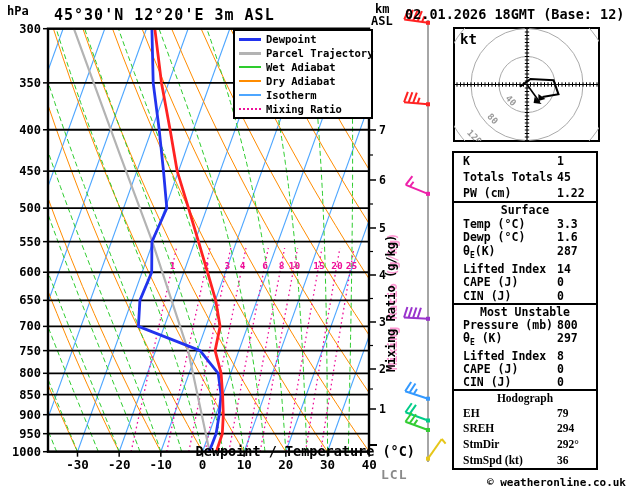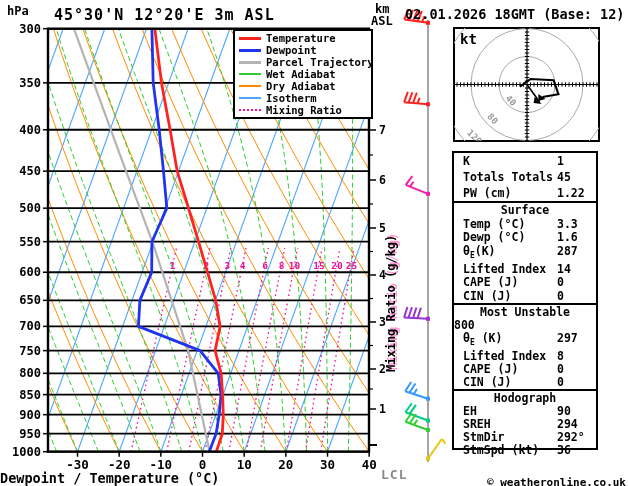--- a/index.html
+++ b/index.html
@@ -357,28 +357,24 @@
       </g>
     </svg></div>
 
 <span class="abs unit" style="left:7px;top:4px;">hPa</span>
 <span class="abs ttl" style="left:54px;top:6px;">45°30'N 12°20'E 3m ASL</span>
 <span class="abs unit" style="left:375px;top:2px;">km</span>
 <span class="abs unit" style="left:371px;top:14px;">ASL</span>
 <span class="abs dt" style="left:405px;top:6px;">02.01.2026 18GMT (Base: 12)</span>
 <span class="abs mrlab" style="left:384px;top:372px;">Mixing Ratio (g/kg)</span>
 <span class="abs lcl" style="left:381px;top:439px;">LCL</span>
-<span class="abs xlab" style="left:0;top:470px;width:415px;text-align:left;">Dewpoint / Temperature (°C)</span>
+<span class="abs xlab" style="left:0;top:443px;width:415px;text-align:right;">Dewpoint / Temperature (°C)</span>
 <span class="abs foot" style="right:3px;top:469px;">© weatheronline.co.uk</span>
 
 <div class="abs legend" id="legend-box" style="left:233px;top:29px;width:136px;height:84px;">
-    <div class="lg-row">
-      <span class="lg-line" style="border-top: 3px solid rgb(255, 34, 34);"></span>
-      <span class="lg-txt">Temperature</span>
-    </div>
     <div class="lg-row">
       <span class="lg-line" style="border-top: 3px solid rgb(34, 51, 238);"></span>
       <span class="lg-txt">Dewpoint</span>
     </div>
     <div class="lg-row">
       <span class="lg-line" style="border-top: 3px solid rgb(179, 179, 179);"></span>
       <span class="lg-txt">Parcel Trajectory</span>
     </div>
     <div class="lg-row">
       <span class="lg-line" style="border-top: 2px solid rgb(46, 204, 46);"></span>
@@ -438,44 +434,45 @@
         <span class="tbl-val">0</span>
       </div>
       <div class="tbl-row">
         <span class="tbl-lbl">CIN (J)</span>
         <span class="tbl-val">0</span>
       </div>
     </div>
     <div class="tbl-box" style="height: 88px; margin-top: -2px;">
       <div class="tbl-hdr">Most Unstable</div>
       <div class="tbl-row">
+        <span class="tbl-lbl">Pressure (mb)</span>
         <span class="tbl-val">800</span>
       </div>
       <div class="tbl-row">
         <span class="tbl-lbl">θ<sub>E</sub> (K)</span>
         <span class="tbl-val">297</span>
       </div>
       <div class="tbl-row">
         <span class="tbl-lbl">Lifted Index</span>
         <span class="tbl-val">8</span>
       </div>
       <div class="tbl-row">
         <span class="tbl-lbl">CAPE (J)</span>
         <span class="tbl-val">0</span>
       </div>
       <div class="tbl-row">
         <span class="tbl-lbl">CIN (J)</span>
         <span class="tbl-val">0</span>
       </div>
     </div>
-    <div class="tbl-box" style="height: 61px; margin-top: -2px;">
+    <div class="tbl-box" style="height: 81px; margin-top: -2px; font-family: Liberation Serif, serif;">
       <div class="tbl-hdr">Hodograph</div>
       <div class="tbl-row">
         <span class="tbl-lbl">EH</span>
-        <span class="tbl-val">90</span>
+        <span class="tbl-val">79</span>
       </div>
       <div class="tbl-row">
         <span class="tbl-lbl">SREH</span>
         <span class="tbl-val">294</span>
       </div>
       <div class="tbl-row">
         <span class="tbl-lbl">StmDir</span>
         <span class="tbl-val">292°</span>
       </div>
       <div class="tbl-row">

